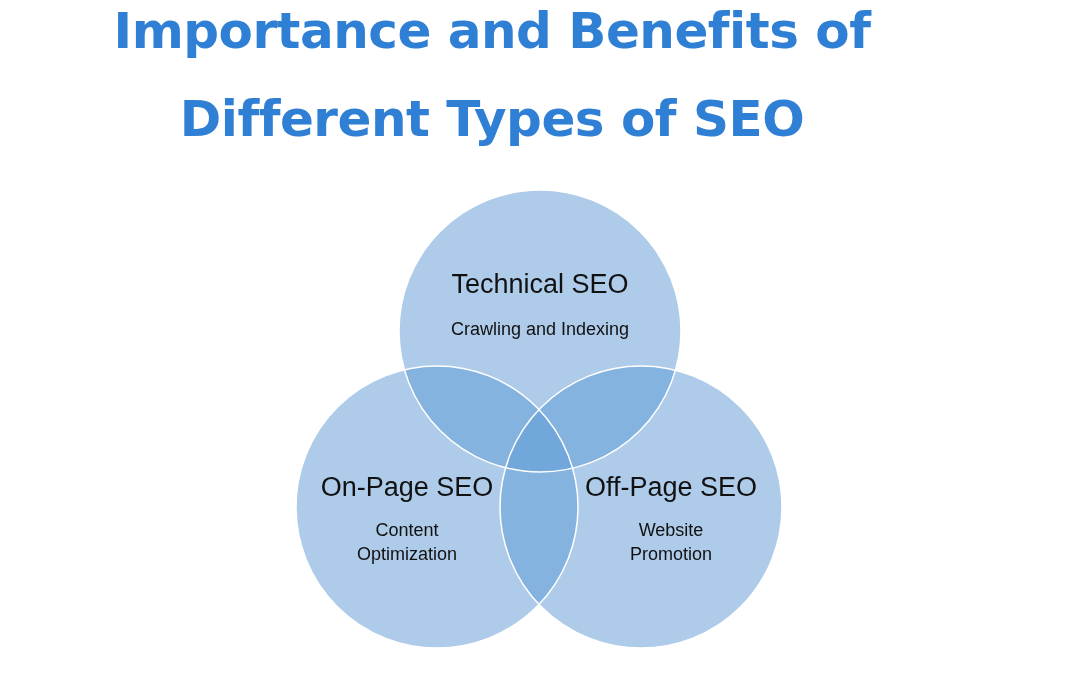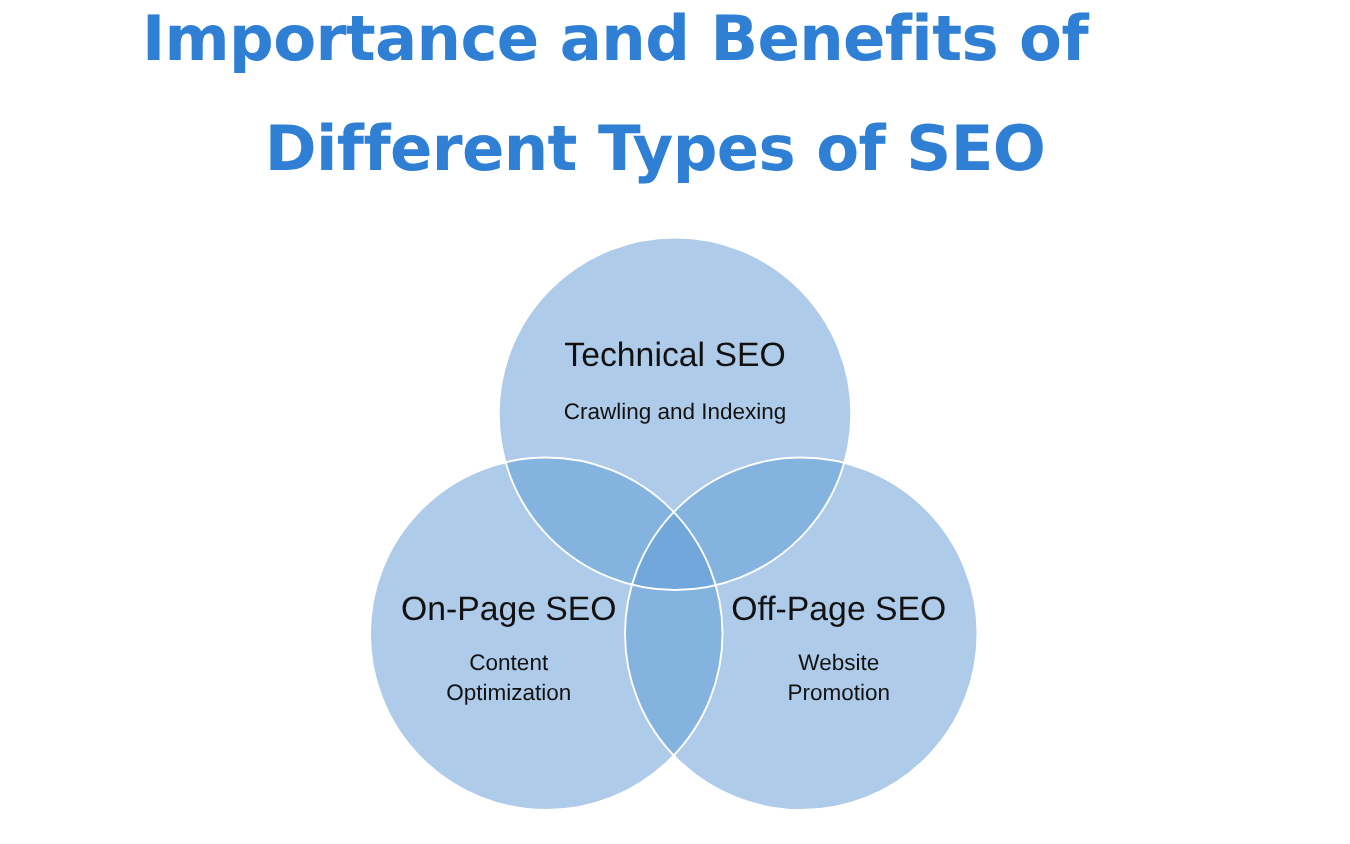--- a/index.html
+++ b/index.html
@@ -3,21 +3,21 @@
   <meta charset="utf-8">
   <style>
     html, body { margin: 0; padding: 0; background: #ffffff; }
     body { width: 1080px; height: 675px; position: relative; overflow: hidden; }
     .title {
       position: absolute; left: 0; width: 984px; text-align: center;
       font-family: "DejaVu Sans", sans-serif; font-weight: bold;
       color: #2f80d4; font-size: 50px; letter-spacing: -0.5px; margin: 0;
     }
     .t1 { top: 0px; height: 62px; line-height: 62px; }
-    .t2 { top: 88px; height: 62px; line-height: 62px; padding-left: 32px; }
+    .t2 { top: 88px; height: 62px; line-height: 62px; }
     svg.venn { position: absolute; left: 0; top: 0; }
     .lbl { font-family: "Liberation Sans", sans-serif; fill: #111111; }
     .head { font-size: 27px; }
     .sub { font-size: 18px; }
   </style>
 </head>
 <body>
 
 <h1 class="title t1">Importance and Benefits of</h1>
 <h1 class="title t2">Different Types of SEO</h1>

